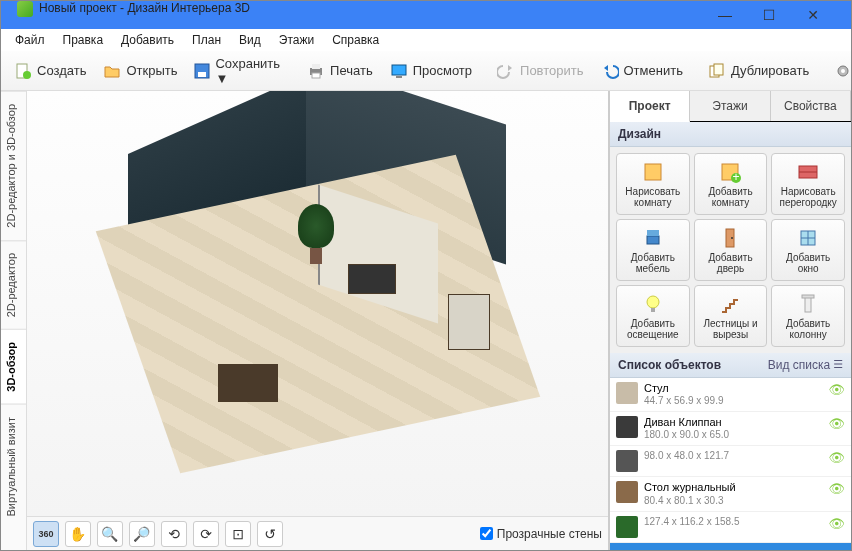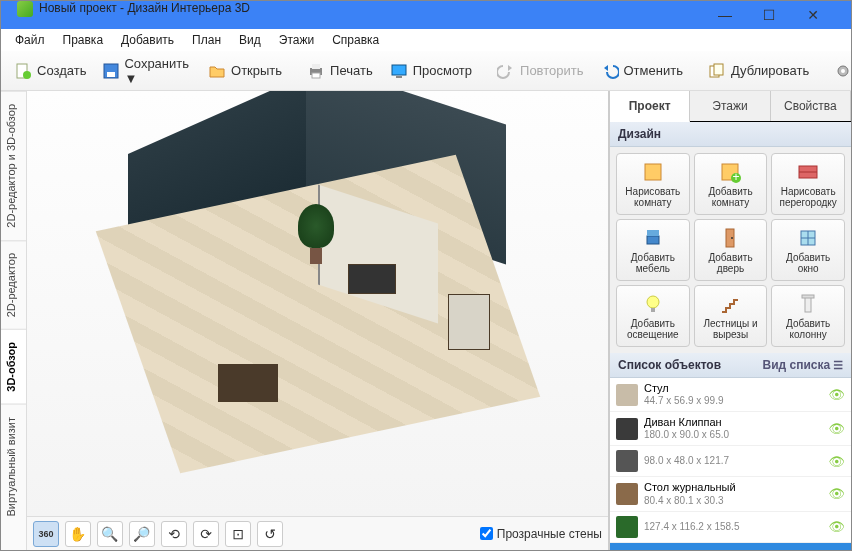--- a/index.html
+++ b/index.html
@@ -37,27 +37,27 @@
 .plant:after{content:"";position:absolute;top:0;left:0;width:36px;height:44px;background:radial-gradient(#2a5a2a,#163a16);border-radius:50% 50% 40% 40%}
 .vtoolbar{height:34px;display:flex;align-items:center;padding:0 6px;gap:6px;border-top:1px solid #ddd;background:#f8f8f8}
 .vtbtn{width:26px;height:26px;border:1px solid #ccc;border-radius:3px;display:flex;align-items:center;justify-content:center;background:#fff;font-size:14px;color:#333}
 .vtbtn.active{background:#cde0f4;border-color:#7aa8d6}
 .vtoolbar .chk{margin-left:auto;display:flex;align-items:center;gap:4px;color:#333}
 .rightpanel{width:242px;display:flex;flex-direction:column;background:#f4f4f4;border-left:1px solid #ccc}
 .rtabs{display:flex;background:#737373;border-bottom:1px solid #000000}
 .rtab{flex:1;text-align:center;padding:8px 2px;border-right:1px solid #ccc;color:#444;background:#f0f0f0}
 .rtab.active{background:#fff;font-weight:bold;border-bottom:1px solid #fff;margin-bottom:-1px}
 .section-hdr{background:linear-gradient(#e8eef6,#d8e2ee);padding:5px 8px;font-weight:bold;color:#334;border-bottom:1px solid #c4d0dc;display:flex;align-items:center}
-.section-hdr .viewmode{margin-left:auto;font-weight:bold;font-size:11px;color:#557;display:flex;align-items:center;gap:3px}
+.section-hdr .viewmode{margin-left:auto;font-weight:normal;font-size:11px;color:#557;display:flex;align-items:flex-start;gap:3px}
 .dgrid{display:grid;grid-template-columns:repeat(3,1fr);gap:4px;padding:6px;background:#f0f0f0}
 .dcell{background:linear-gradient(#fdfdfd,#eee);border:1px solid #ccc;border-radius:4px;padding:4px 2px;text-align:center;display:flex;flex-direction:column;align-items:center;gap:2px;min-height:62px;justify-content:center}
 .dcell .dico{width:24px;height:24px}
 .dcell .dlbl{font-size:10px;line-height:1.15;color:#333}
 .objlist{flex:1;overflow:auto;background:#fff}
-.orow{display:flex;align-items:center;padding:4px 6px;gap:6px;border-bottom:1px solid #f0f0f0}
+.orow{display:flex;align-items:flex-start;padding:4px 6px;gap:6px;border-bottom:1px solid #f0f0f0}
 .orow.selected{background:#2f8ae0;color:#fff}
 .orow .oico{width:22px;height:22px;background:#ddd;border-radius:2px;flex-shrink:0}
 .orow .otext{flex:1;line-height:1.2}
 .orow .oname{font-size:11px}
 .orow .odim{font-size:10px;color:#888}
 .orow .eye{color:#8c4;font-size:13px}
 svg{display:block}
 </style>
 </head>
 <body>
@@ -86,33 +86,33 @@
         <svg width="18" height="18">
           <rect x="3" y="2" width="10" height="14" fill="#fff" stroke="#9a7"></rect>
           <circle cx="13" cy="13" r="4" fill="#6c3"></circle>
         </svg>
       </span>
       <span class="lbl">Создать</span>
     </div>
   <div class="tbtn">
       <span class="ico">
         <svg width="18" height="18">
+          <path d="M2 5h5l2 2h7v8H2z" fill="#fc6" stroke="#c83"></path>
+        </svg>
+      </span>
+      <span class="lbl">Открыть</span>
+    </div>
+  <div class="tbtn">
+      <span class="ico">
+        <svg width="18" height="18">
           <rect x="2" y="2" width="14" height="14" fill="#48d" stroke="#259"></rect>
           <rect x="5" y="10" width="8" height="5" fill="#fff"></rect>
         </svg>
       </span>
       <span class="lbl">Сохранить ▼</span>
-    </div>
-  <div class="tbtn">
-      <span class="ico">
-        <svg width="18" height="18">
-          <path d="M2 5h5l2 2h7v8H2z" fill="#fc6" stroke="#c83"></path>
-        </svg>
-      </span>
-      <span class="lbl">Открыть</span>
     </div>
   <div class="tsep"></div>
   <div class="tbtn">
       <span class="ico">
         <svg width="18" height="18">
           <rect x="3" y="6" width="12" height="7" fill="#888"></rect>
           <rect x="5" y="2" width="8" height="5" fill="#eee"></rect>
           <rect x="5" y="11" width="8" height="5" fill="#fff" stroke="#aaa"></rect>
         </svg>
       </span>

